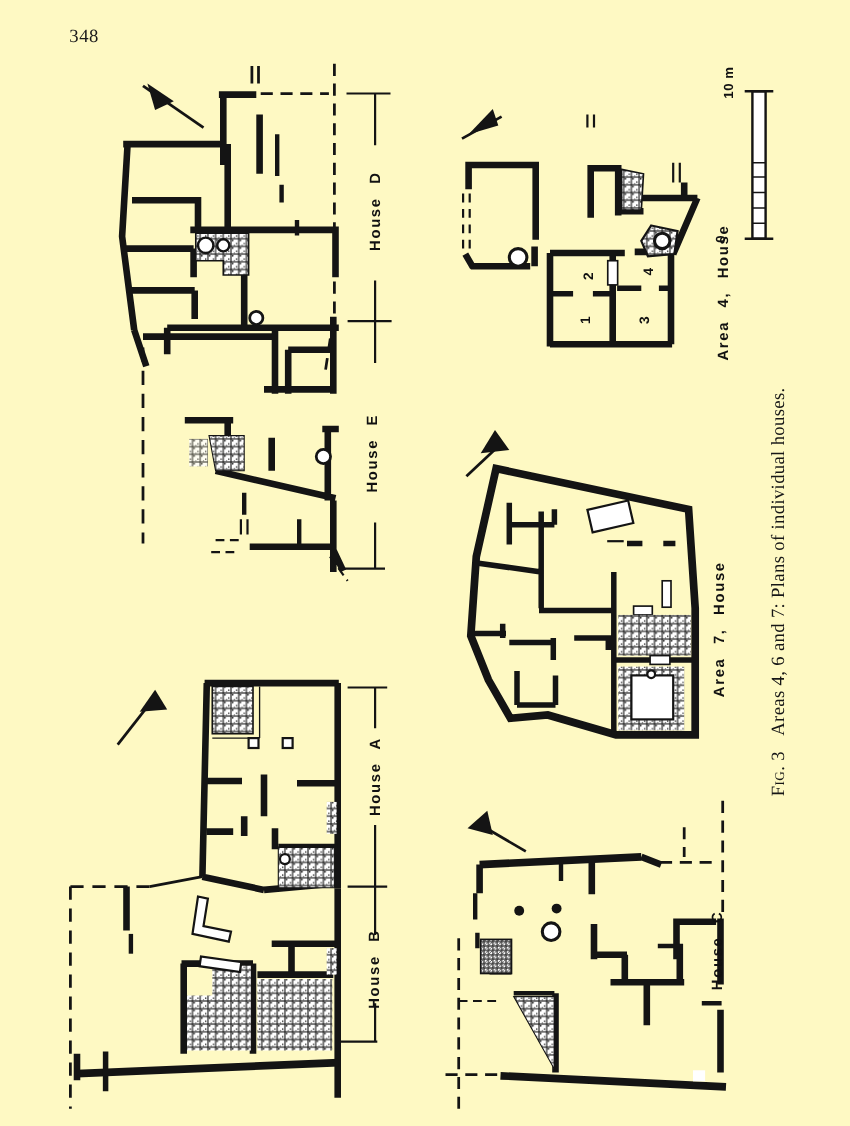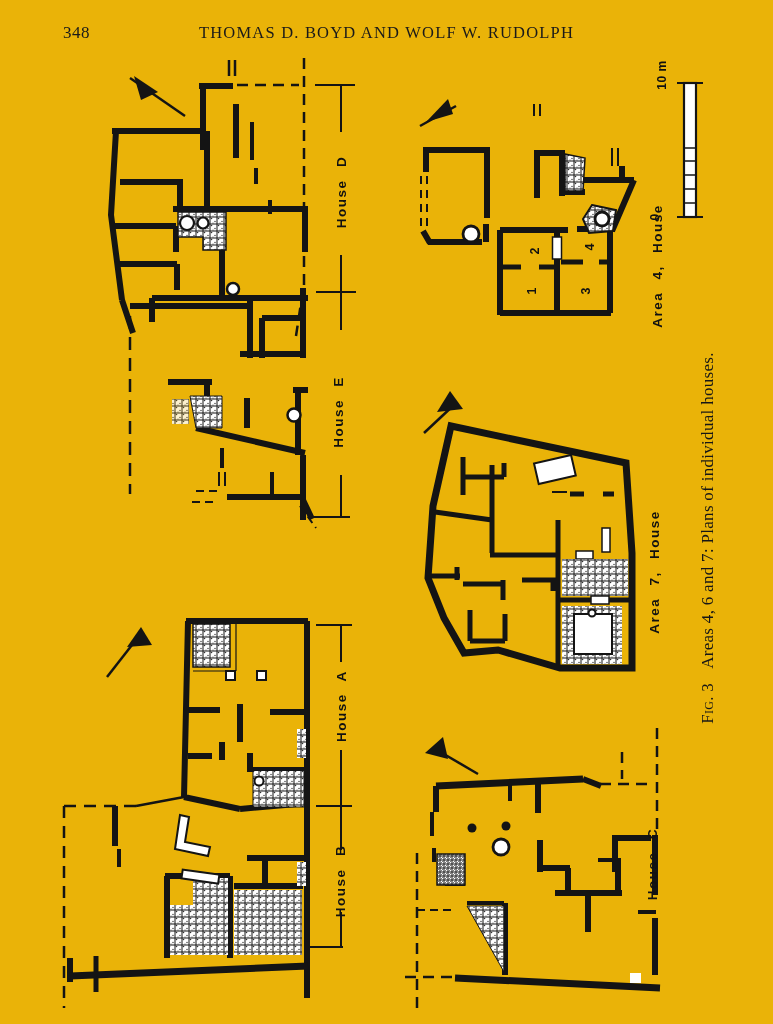--- a/index.html
+++ b/index.html
@@ -1,19 +1,19 @@
 <!DOCTYPE html>
 <html><head>
 <meta charset="utf-8">
 <style>
   html,body{margin:0;padding:0;background:#e8e6e2;}
   .page{
     position:relative;
     width:773px;height:1024px;
-    background:#eab308;
+    background:#fef9c3;
     overflow:hidden;
     font-family:"Liberation Serif", serif;
     color:#1a1a1a;
   }
   .page-number{
     position:absolute;left:63px;top:23px;
     font-size:17px;letter-spacing:.5px;
   }
   .running-head{
     position:absolute;left:0;top:23px;width:773px;
@@ -41,21 +41,20 @@
   }
   .caption .sc{font-variant:small-caps;}
   .caption .cap-text{margin-left:14px;}
 </style>
 </head>
 <body>
 
 <div class="page">
 
   <div class="page-number">348</div>
-  <div class="running-head">THOMAS D. BOYD AND WOLF W. RUDOLPH</div>
 
   <svg class="linework" width="773" height="1024" viewBox="0 0 773 1024" fill="none" stroke="#141414">
     <defs>
       <pattern id="stip" patternUnits="userSpaceOnUse" width="7" height="7">
         <rect width="7" height="7" fill="#fff"></rect>
         <circle cx="1.5" cy="1.5" r="0.8" fill="#333" stroke="none"></circle>
         <circle cx="5" cy="4.5" r="0.7" fill="#333" stroke="none"></circle>
         <circle cx="3" cy="6" r="0.6" fill="#444" stroke="none"></circle>
       </pattern>
       <pattern id="hatch" patternUnits="userSpaceOnUse" width="4" height="4">

